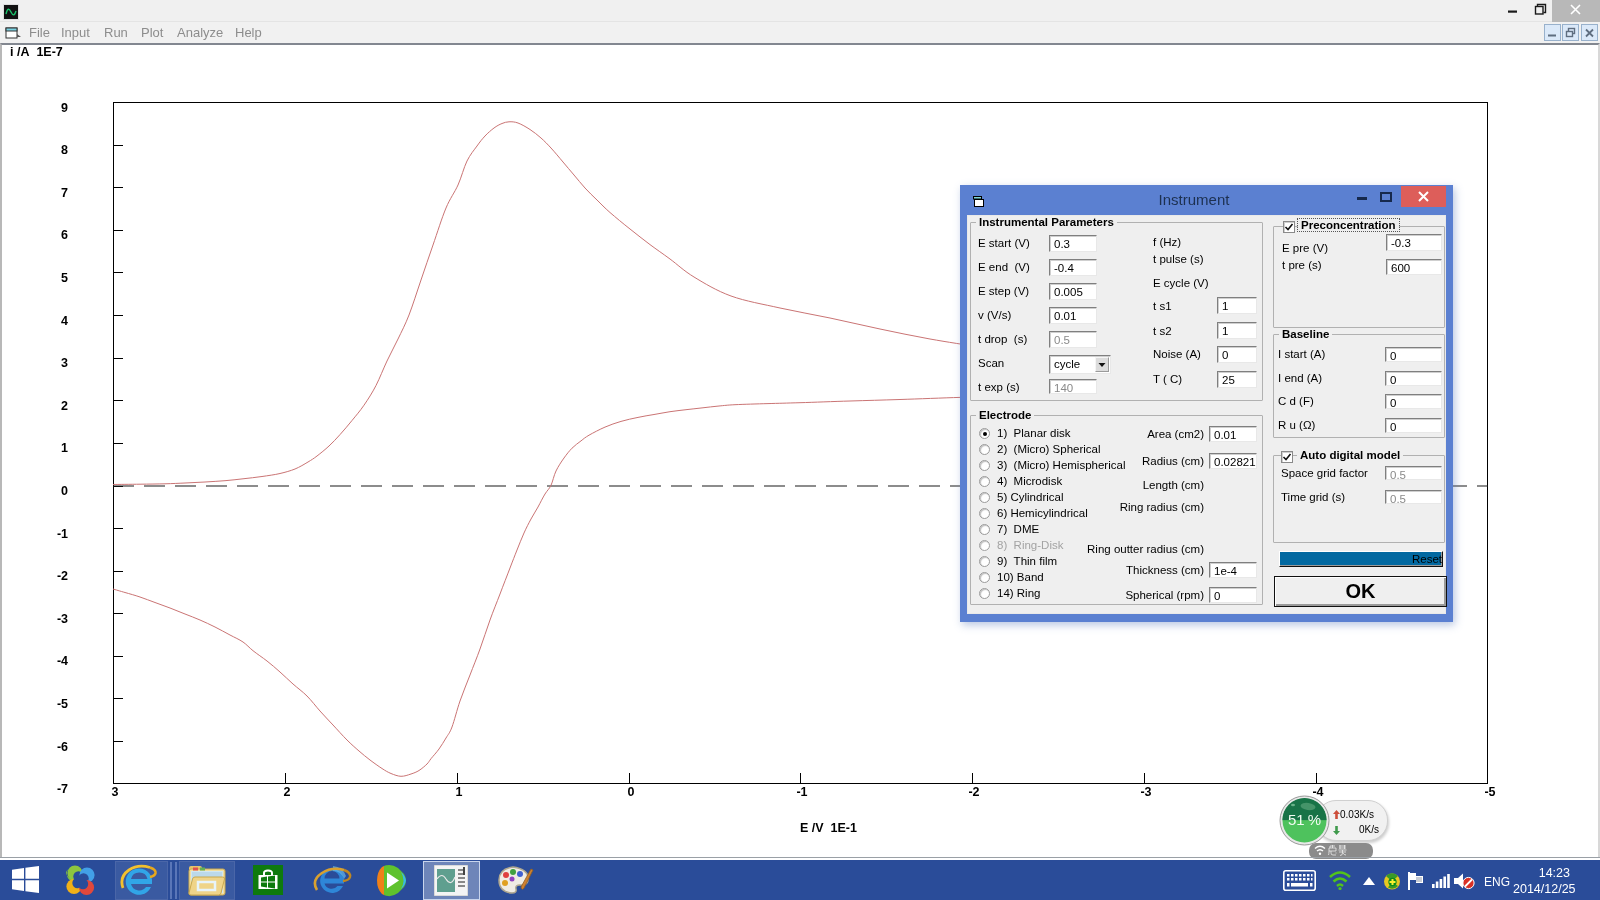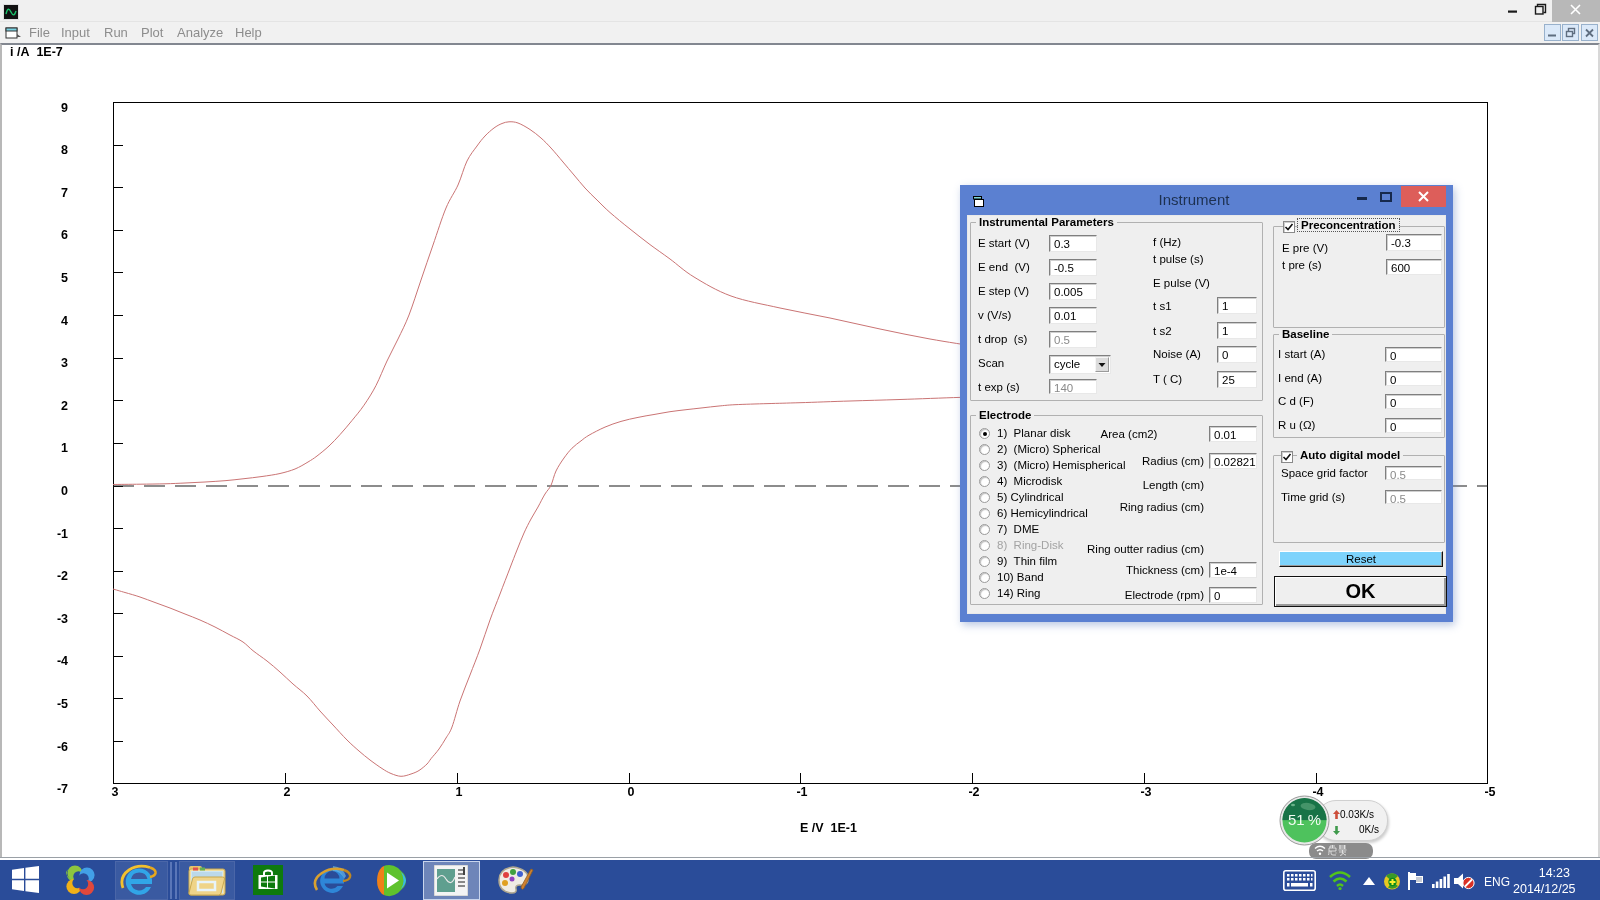--- a/index.html
+++ b/index.html
@@ -153,38 +153,38 @@
       <div class="abs" style="left:441px;top:1px;width:45px;height:21px;background:#dd5e5a"></div>
       <svg class="abs" style="left:441px;top:1px" width="45" height="21" viewBox="0 0 45 21">
         <path d="M18 6 L27 15 M27 6 L18 15" stroke="#fff" stroke-width="2"></path>
       </svg>
       <div id="dlgbody">
         <div class="grp" style="left:2px;top:6px;width:293px;height:179px"></div>
         <div class="blbl" style="left:8px;top:0px">Instrumental Parameters</div>
         <div class="lbl" style="left:10px;top:21px">E start (V)</div>
         <div class="tb" style="left:81px;top:19px;width:48px;height:17px">0.3</div>
         <div class="lbl" style="left:10px;top:45px">E end&nbsp; (V)</div>
-        <div class="tb" style="left:81px;top:43px;width:48px;height:17px">-0.5</div>
+        <div class="tb" style="left:81px;top:43px;width:48px;height:17px">-0.4</div>
         <div class="lbl" style="left:10px;top:69px">E step (V)</div>
         <div class="tb" style="left:81px;top:67px;width:48px;height:17px">0.005</div>
         <div class="lbl" style="left:10px;top:93px">v (V/s)</div>
         <div class="tb" style="left:81px;top:91px;width:48px;height:17px">0.01</div>
         <div class="lbl" style="left:10px;top:117px">t drop&nbsp; (s)</div>
         <div class="tb tbg" style="left:81px;top:115px;width:48px;height:17px">0.5</div>
         <div class="lbl" style="left:10px;top:141px">Scan</div>
         <div class="tb" style="left:81px;top:139px;width:62px;height:19px">cycle</div>
         <div class="abs" style="left:127px;top:141px;width:14px;height:15px;background:#dcdcdc;border:1px solid #9a9a9a;border-top-color:#f5f5f5;border-left-color:#f5f5f5"></div>
         <svg class="abs" style="left:127px;top:141px" width="14" height="15" viewBox="0 0 14 15">
           <path d="M3.5 6 L10.5 6 L7 10 Z" fill="#111"></path>
         </svg>
         <div class="lbl" style="left:10px;top:165px">t exp (s)</div>
         <div class="tb tbg" style="left:81px;top:163px;width:48px;height:15px">140</div>
         <div class="lbl" style="left:185px;top:20px">f (Hz)</div>
         <div class="lbl" style="left:185px;top:37px">t pulse (s)</div>
-        <div class="lbl" style="left:185px;top:61px">E pulse (V)</div>
+        <div class="lbl" style="left:185px;top:61px">E cycle (V)</div>
         <div class="lbl" style="left:185px;top:84px">t s1</div>
         <div class="tb" style="left:249px;top:81px;width:40px;height:17px">1</div>
         <div class="lbl" style="left:185px;top:109px">t s2</div>
         <div class="tb" style="left:249px;top:106px;width:40px;height:17px">1</div>
         <div class="lbl" style="left:185px;top:132px">Noise (A)</div>
         <div class="tb" style="left:249px;top:130px;width:40px;height:17px">0</div>
         <div class="lbl" style="left:185px;top:157px">T ( C)</div>
         <div class="tb" style="left:249px;top:155px;width:40px;height:17px">25</div>
         <div class="grp" style="left:2px;top:199px;width:293px;height:190px"></div>
         <div class="blbl" style="left:8px;top:193px">Electrode</div>
@@ -205,30 +205,30 @@
         <div class="radio" style="left:11px;top:308px;border-color:#9a9a9a"></div>
         <div class="lbl" style="left:29px;top:307px">7)&nbsp;&nbsp;DME</div>
         <div class="radio" style="left:11px;top:324px;border-color:#a0a0a0"></div>
         <div class="lbl" style="left:29px;top:323px;color:#a3a3a3">8)&nbsp;&nbsp;Ring-Disk</div>
         <div class="radio" style="left:11px;top:340px;border-color:#9a9a9a"></div>
         <div class="lbl" style="left:29px;top:339px">9)&nbsp;&nbsp;Thin film</div>
         <div class="radio" style="left:11px;top:356px;border-color:#9a9a9a"></div>
         <div class="lbl" style="left:29px;top:355px">10) Band</div>
         <div class="radio" style="left:11px;top:372px;border-color:#9a9a9a"></div>
         <div class="lbl" style="left:29px;top:371px">14) Ring</div>
-        <div class="lbl" style="left:86px;top:212px;width:150px;text-align:center">Area (cm2)</div>
+        <div class="lbl" style="left:86px;top:212px;width:150px;text-align:right">Area (cm2)</div>
         <div class="tb" style="left:241px;top:210px;width:48px;height:16px">0.01</div>
         <div class="lbl" style="left:86px;top:239px;width:150px;text-align:right">Radius (cm)</div>
         <div class="tb" style="left:241px;top:237px;width:48px;height:16px">0.02821</div>
         <div class="lbl" style="left:86px;top:263px;width:150px;text-align:right">Length (cm)</div>
         <div class="lbl" style="left:86px;top:285px;width:150px;text-align:right">Ring radius (cm)</div>
         <div class="lbl" style="left:86px;top:327px;width:150px;text-align:right">Ring outter radius (cm)</div>
         <div class="lbl" style="left:86px;top:348px;width:150px;text-align:right">Thickness (cm)</div>
         <div class="tb" style="left:241px;top:346px;width:48px;height:16px">1e-4</div>
-        <div class="lbl" style="left:86px;top:373px;width:150px;text-align:right">Electrode (rpm)</div>
+        <div class="lbl" style="left:86px;top:373px;width:150px;text-align:right">Spherical (rpm)</div>
         <div class="tb" style="left:241px;top:371px;width:48px;height:16px">0</div>
         <div class="grp" style="left:305px;top:10px;width:172px;height:102px"></div>
         <div class="chk" style="left:315px;top:5px"></div>
         <svg class="abs" style="left:315px;top:5px" width="12" height="12" viewBox="0 0 12 12">
           <path d="M2.5 6 L5 8.5 L9.5 3" stroke="#111" stroke-width="1.6" fill="none"></path>
         </svg>
         <div class="blbl" style="left:330px;top:3px;outline:1px dotted #555">Preconcentration</div>
         <div class="lbl" style="left:314px;top:26px">E pre (V)</div>
         <div class="tb" style="left:418px;top:18px;width:56px;height:17px">-0.3</div>
         <div class="lbl" style="left:314px;top:43px">t pre (s)</div>
@@ -246,21 +246,21 @@
         <div class="grp" style="left:305px;top:239px;width:172px;height:88px"></div>
         <div class="chk" style="left:313px;top:235px"></div>
         <svg class="abs" style="left:313px;top:235px" width="12" height="12" viewBox="0 0 12 12">
           <path d="M2.5 6 L5 8.5 L9.5 3" stroke="#111" stroke-width="1.6" fill="none"></path>
         </svg>
         <div class="blbl" style="left:329px;top:233px">Auto digital model</div>
         <div class="lbl" style="left:313px;top:251px">Space grid factor</div>
         <div class="tb tbg" style="left:417px;top:250px;width:57px;height:14px">0.5</div>
         <div class="lbl" style="left:313px;top:275px">Time grid (s)</div>
         <div class="tb tbg" style="left:417px;top:274px;width:57px;height:14px">0.5</div>
-        <div class="abs" style="left:311px;top:335px;width:164px;height:16px;background:#7dd3fc;border:1px solid #111;border-top-color:#fff;border-left-color:#fff;box-shadow:inset -1px -1px 0 #9a9a9a;font-size:11.5px;text-align:center;line-height:15px">Reset</div>
+        <div class="abs" style="left:311px;top:335px;width:164px;height:16px;background:#0369a1;border:1px solid #111;border-top-color:#fff;border-left-color:#fff;box-shadow:inset -1px -1px 0 #9a9a9a;font-size:11.5px;text-align:right;line-height:15px">Reset</div>
         <div class="abs" style="left:306px;top:360px;width:173px;height:31px;background:#efefef;border:1px solid #111;box-shadow:inset 1px 1px 0 #fff, inset -2px -2px 0 #9a9a9a;font-size:20px;font-weight:bold;text-align:center;line-height:29px">OK</div>
       </div>
     </div>
 
   <div id="widget">
       <div class="abs" style="left:1316px;top:800px;width:72px;height:41px;background:#f1f1f1;border:1px solid #d0d0d0;border-radius:20px;box-shadow:1px 2px 3px rgba(0,0,0,0.2)"></div>
       <svg class="abs" style="left:1333px;top:810px" width="7" height="9" viewBox="0 0 7 9">
         <path d="M3.5 0 L7 4 L4.8 4 L4.8 9 L2.2 9 L2.2 4 L0 4 Z" fill="#cc4e3a"></path>
       </svg>
       <div class="abs" style="left:1340px;top:809px;width:39px;text-align:left;font-size:10px;color:#000">0.03K/s</div>

